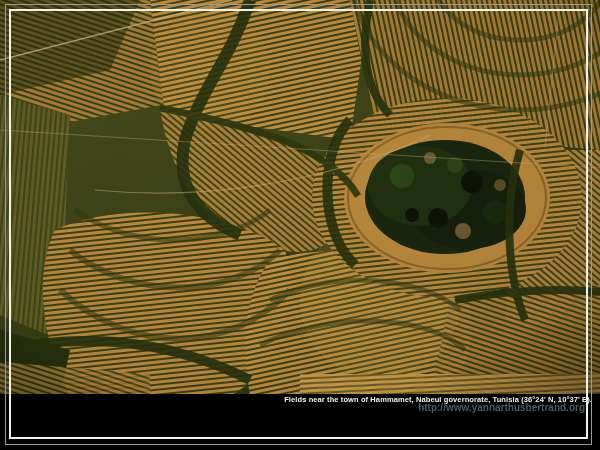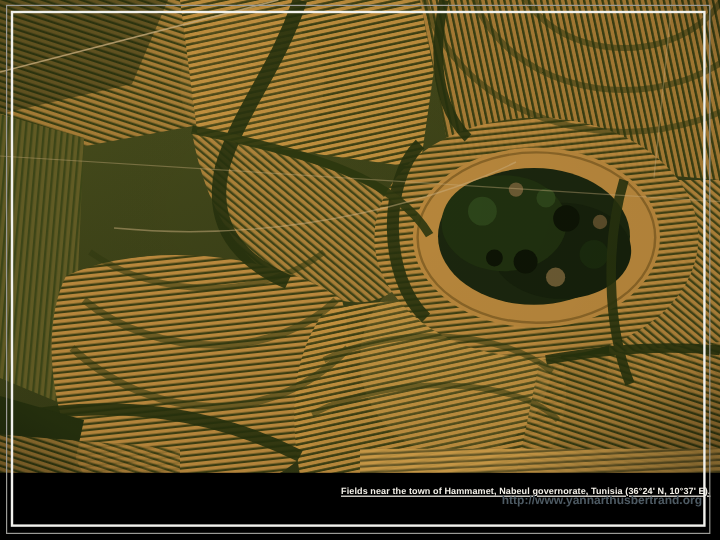--- a/index.html
+++ b/index.html
@@ -21,30 +21,29 @@
   .caption-bar {
     position: absolute;
     left: 0; right: 0;
     top: 394px; bottom: 0;
     background: #000;
     text-align: right;
     z-index: 4;
   }
   .caption-title {
     display: block;
-    margin-top: 12px;
+    margin-top: 2px;
     padding-right: 8px;
     color: #f5f2ea;
     font-size: 7.5px;
     font-weight: bold;
     line-height: 8px;
     letter-spacing: 0.1px;
     z-index: 6;
     position: relative;
-    text-decoration: underline;
   }
   .caption-url {
     display: block;
     padding-right: 15px;
     color: #4d5a63;
     font-size: 10px;
     font-weight: bold;
     line-height: 8px;
     z-index: 6;
     position: relative;

